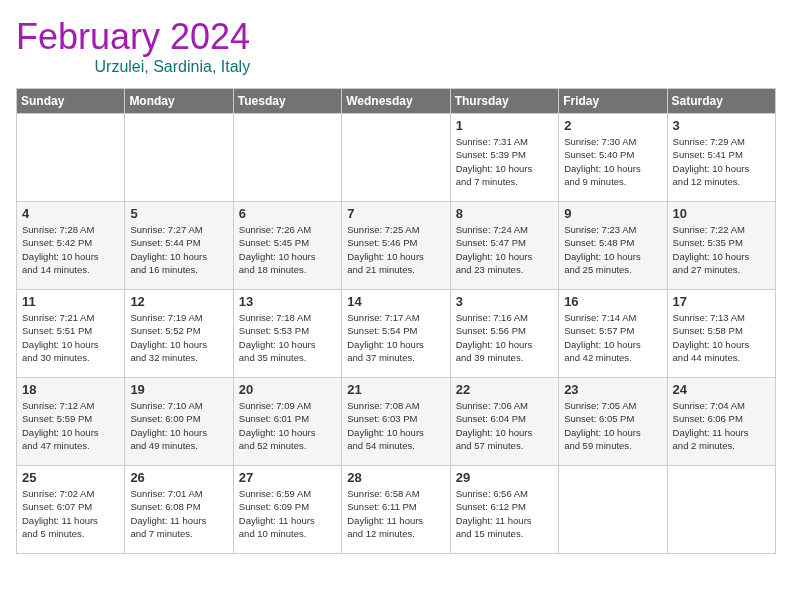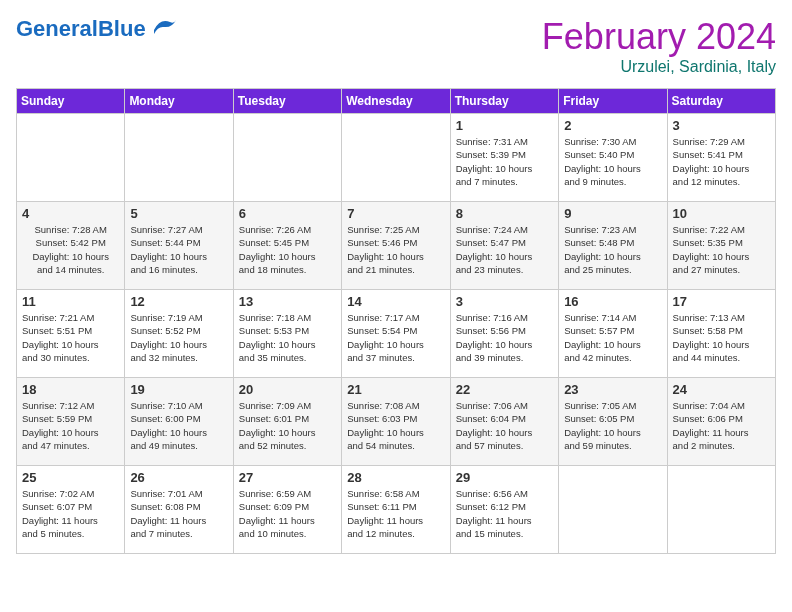--- a/index.html
+++ b/index.html
@@ -41,21 +41,21 @@
     .location-subtitle {
       font-size: 16px;
       color: #0f766e;
     }
     table {
       width: 100%;
       border-collapse: collapse;
       table-layout: fixed;
     }
     th {
-      background-color: #6d28d9;
+      background-color: #737373;
       color: #fff;
       font-size: 12px;
       font-weight: bold;
       padding: 5px 4px;
       text-align: left;
       border: 1px solid #ccc;
     }
     td {
       border: 1px solid #ccc;
       vertical-align: top;
@@ -80,32 +80,20 @@
     }
     tr:nth-child(odd) td {
       background: #fff;
     }
     th:first-child, td:first-child { width: 14.28%; }
   </style>
 </head>
 <body>
 
 <div class="header-area">
-  <div class="logo">
-    <div style="display:flex; align-items:center;">
-      <span class="logo-text">
-        <span>General</span><span style="color:#1a6bbf;">Blue</span>
-      </span>
-      <span style="margin-left:4px; color:#1a6bbf; font-size:20px;">
-        <svg width="28" height="22" viewBox="0 0 28 22" fill="none" xmlns="http://www.w3.org/2000/svg">
-          <path d="M4 14 Q10 2 20 6 Q24 8 26 4 Q22 12 14 11 Q8 10 4 18 Z" fill="#1a6bbf"></path>
-        </svg>
-      </span>
-    </div>
-  </div>
   <div class="title-area">
     <div class="month-title">February 2024</div>
     <div class="location-subtitle">Urzulei, Sardinia, Italy</div>
   </div>
 </div>
 
 <table>
   <thead>
     <tr>
     <th>Sunday</th>
@@ -141,21 +129,21 @@
           <div class="day-num">3</div>
           <div class="day-info" style="white-space: pre-line;">Sunrise: 7:29 AM
 Sunset: 5:41 PM
 Daylight: 10 hours
 and 12 minutes.</div>
         </td>
       </tr>
       <tr>
         <td>
           <div class="day-num">4</div>
-          <div class="day-info" style="white-space: pre-line; text-align: center;">Sunrise: 7:28 AM
+          <div class="day-info" style="white-space: pre-line;">Sunrise: 7:28 AM
 Sunset: 5:42 PM
 Daylight: 10 hours
 and 14 minutes.</div>
         </td>
         <td>
           <div class="day-num">5</div>
           <div class="day-info" style="white-space: pre-line;">Sunrise: 7:27 AM
 Sunset: 5:44 PM
 Daylight: 10 hours
 and 16 minutes.</div>

